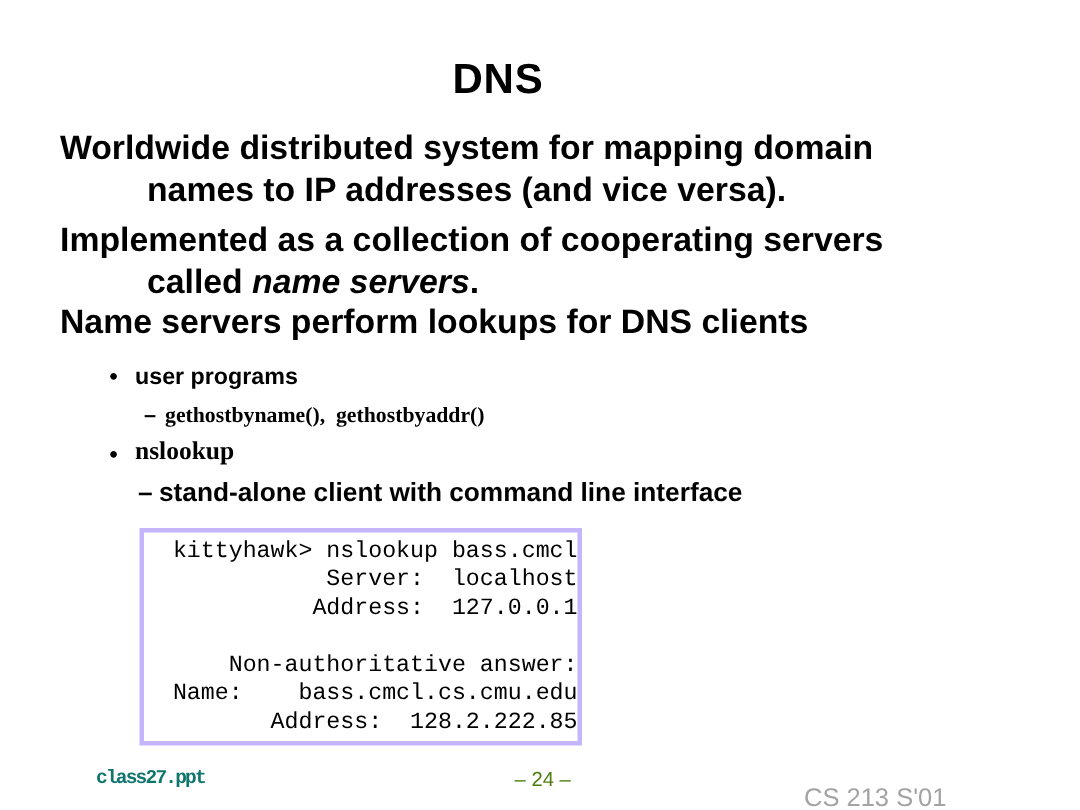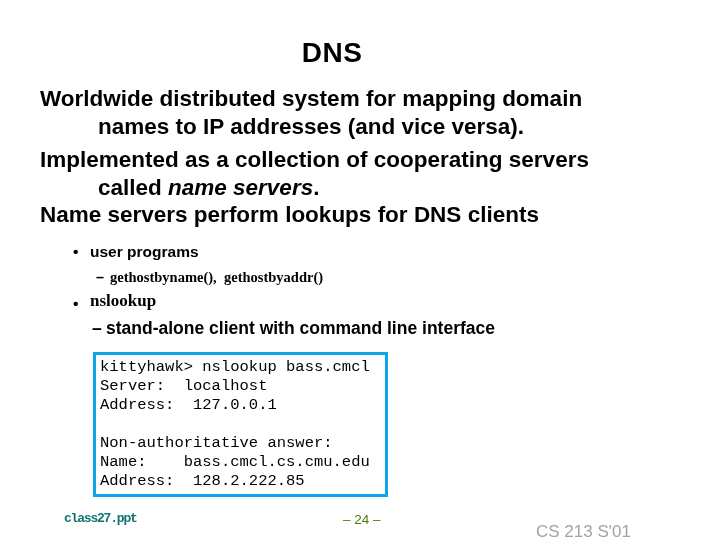--- a/index.html
+++ b/index.html
@@ -36,23 +36,24 @@
   .btext {
     position: absolute;
     font-weight: bold;
     white-space: pre;
   }
   .mono { font-family: Liberation Serif, serif; }
 
   .terminal {
     position: absolute; left: 93px; top: 352px;
     width: 285px;
-    border: 3px solid #0ea5e9;
+    border: 3px solid #c4b5fd;
     background: #ffffff;
     padding: 3px 0 3px 4px;
+    text-align: right;
   }
   .term-line {
     font-family: "Liberation Mono", monospace;
     font-size: 15.5px; line-height: 19px; min-height: 19px;
     white-space: pre;
     color: #000000;
   }
 
   .footer-file {
     position: absolute; left: 64px; top: 511px;

